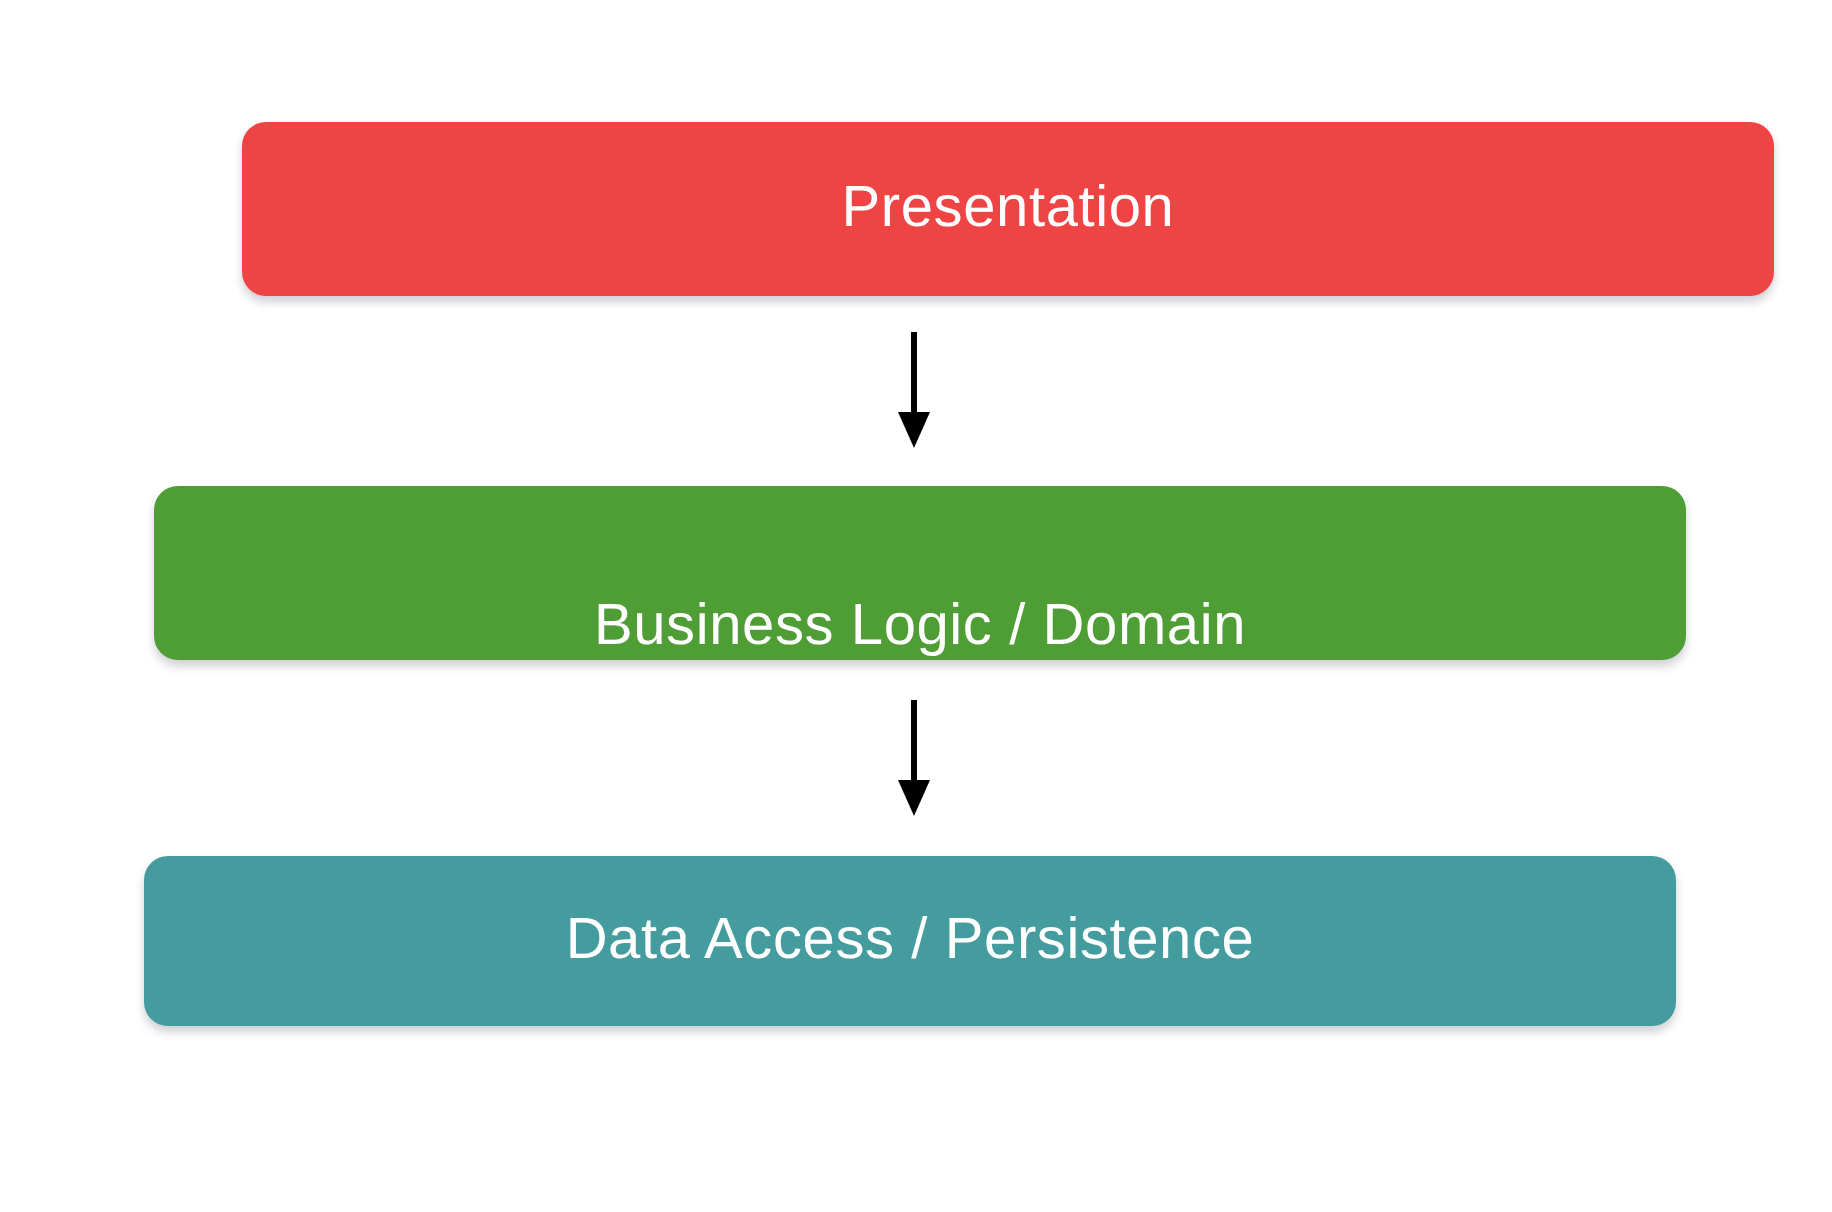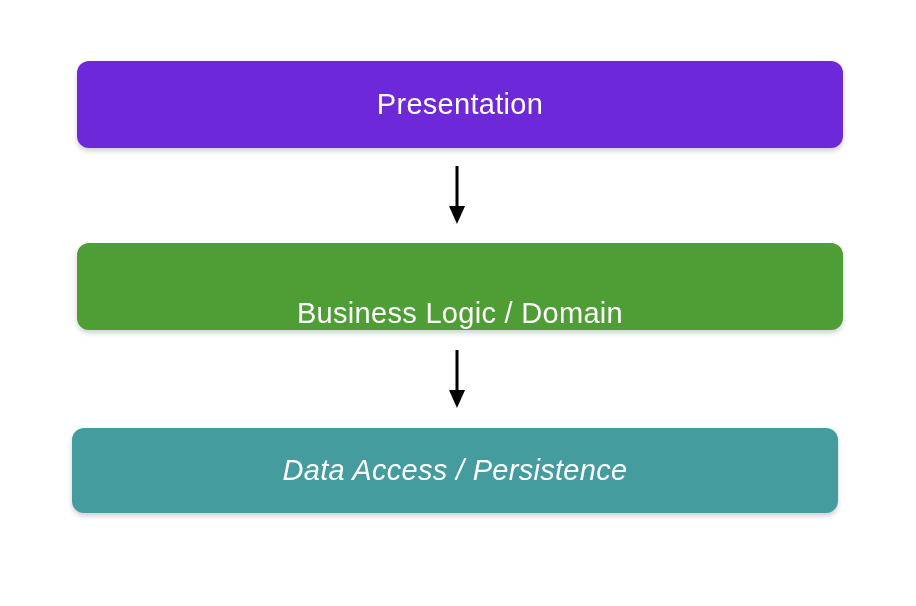--- a/index.html
+++ b/index.html
@@ -22,21 +22,21 @@
     width: 766px;
     height: 87px;
     border-radius: 12px;
     display: flex;
     align-items: center;
     justify-content: center;
     box-shadow: 0 3px 5px rgba(40, 40, 70, 0.22);
   }
   .layer-1 { left: 77px; top: 61px; }
   .layer-2 { left: 77px; top: 243px; }
-  .layer-3 { left: 72px; top: 428px; height: 85px; font-style: italic; }
+  .layer-3 { left: 72px; top: 428px; height: 85px; }
   .layer-label {
     color: #ffffff;
     font-size: 29px;
     font-weight: 400;
     letter-spacing: 0.3px;
     white-space: nowrap;
   }
   .arrow {
     position: absolute;
     left: 448px;
@@ -47,21 +47,21 @@
   .arrow-1 { top: 166px; }
   .arrow-2 { top: 350px; }
   .arrow line { stroke: currentColor; }
   .arrow polygon { fill: currentColor; }
 </style>
 </head>
 <body>
 
 <div class="canvas">
 
-  <div class="layer layer-1" style="background-color: #6d28d9;">
+  <div class="layer layer-1" style="background-color: #ef4444; margin-left: 44px;">
     <span class="layer-label">Presentation</span>
   </div>
 
   <svg class="arrow arrow-1" viewBox="0 0 18 58" xmlns="http://www.w3.org/2000/svg" style="color: rgb(0, 0, 0);">
     <line x1="9" y1="0" x2="9" y2="41" stroke-width="3"></line>
     <polygon points="1,40 17,40 9,58"></polygon>
   </svg>
 
   <div class="layer layer-2" style="background-color: rgb(79, 157, 53); align-items: flex-end;">
     <span class="layer-label">Business Logic / Domain</span>

